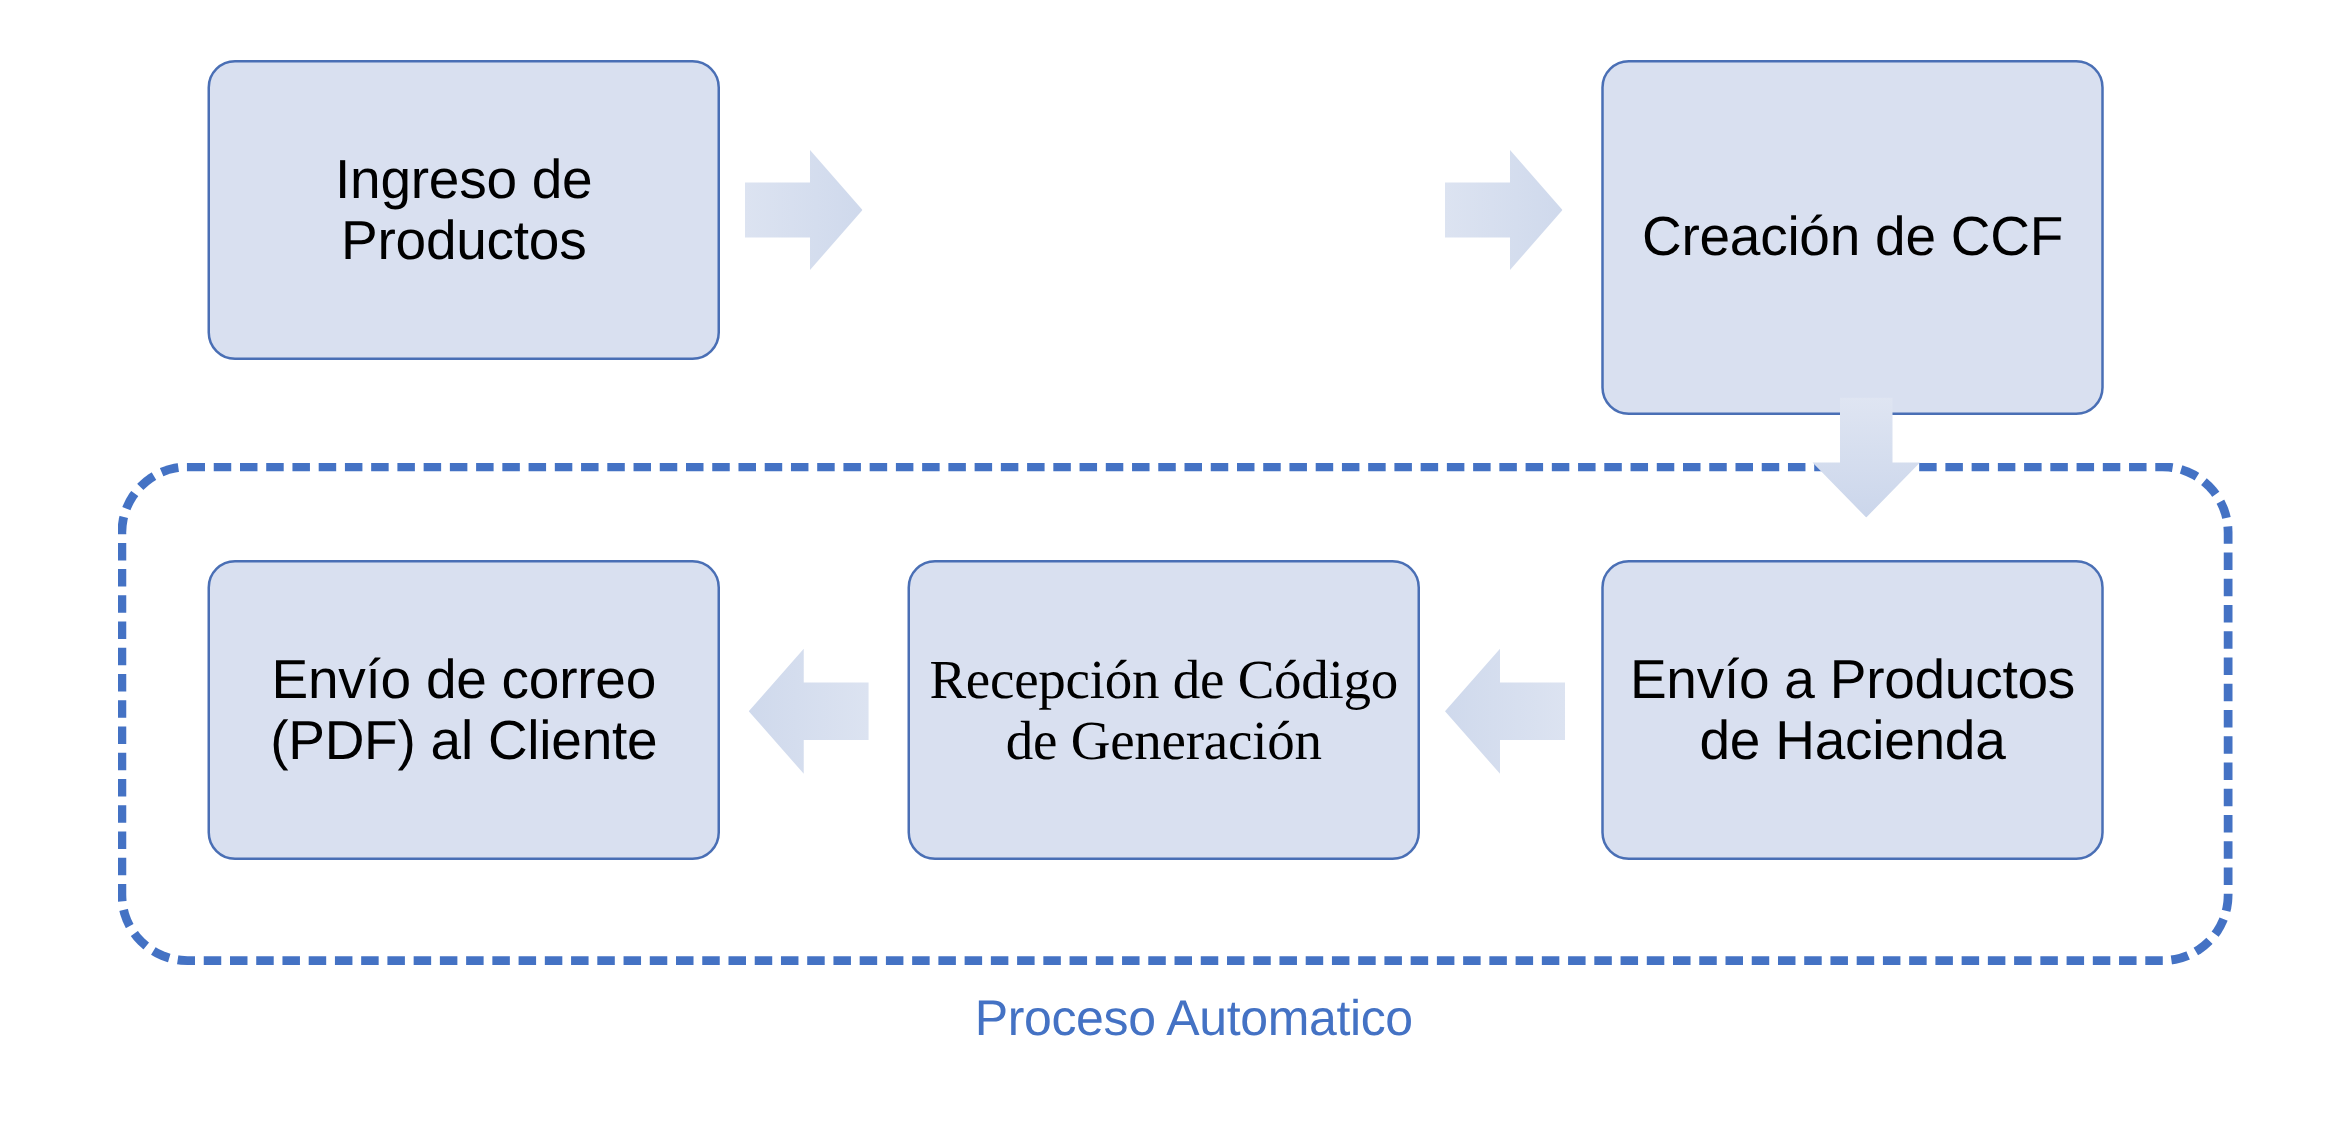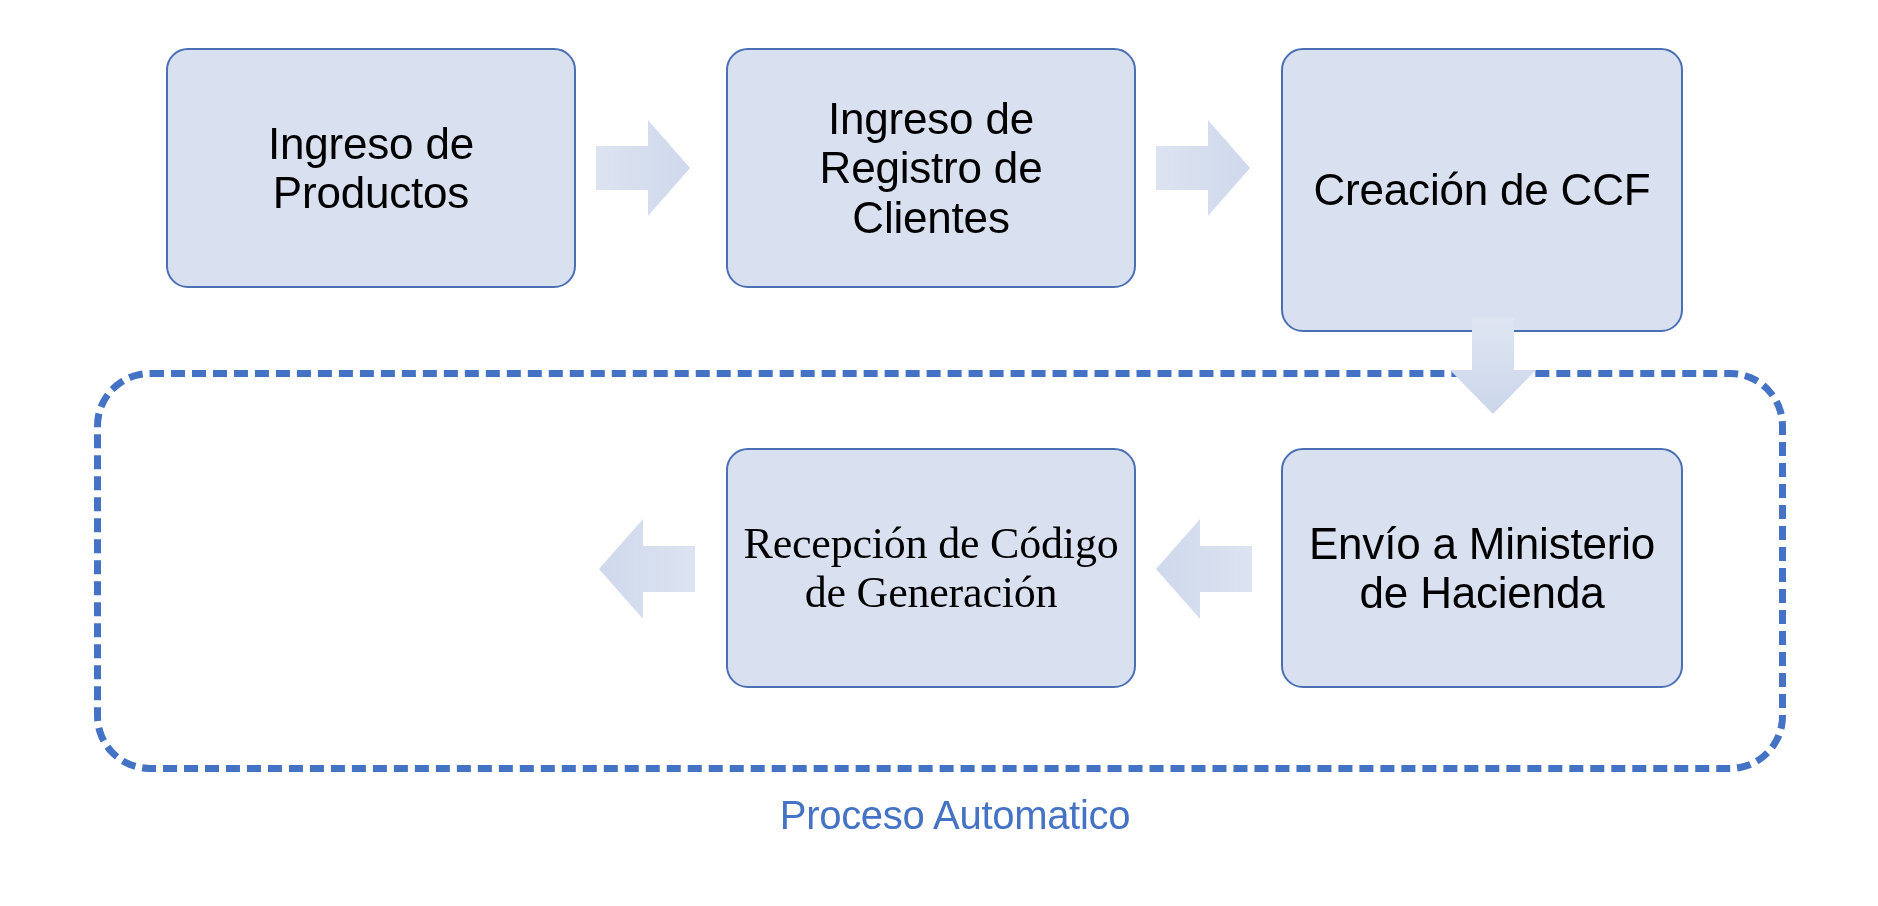--- a/index.html
+++ b/index.html
@@ -81,23 +81,20 @@
       <defs>
         <linearGradient id="gR1" x1="0" y1="0" x2="1" y2="0">
           <stop offset="0%" stop-color="#DCE3F1"></stop>
           <stop offset="100%" stop-color="#CFD9EC"></stop>
         </linearGradient>
       </defs>
       <polygon points="0,28 52,28 52,2 94,50 52,98 52,72 0,72" fill="url(#gR1)"></polygon>
     </svg>
   </div>
 
-  <div class="node" id="node-clientes">
-    <span>Ingreso de Registro de Clientes</span>
-  </div>
 
   <div class="arrow" id="arrow-2">
     <svg viewBox="0 0 94 100" preserveAspectRatio="none" aria-hidden="true">
       <defs>
         <linearGradient id="gR2" x1="0" y1="0" x2="1" y2="0">
           <stop offset="0%" stop-color="#DCE3F1"></stop>
           <stop offset="100%" stop-color="#CFD9EC"></stop>
         </linearGradient>
       </defs>
       <polygon points="0,28 52,28 52,2 94,50 52,98 52,72 0,72" fill="url(#gR2)"></polygon>
@@ -113,20 +110,23 @@
       <defs>
         <linearGradient id="gD" x1="0" y1="0" x2="0" y2="1">
           <stop offset="0%" stop-color="#DFE5F2"></stop>
           <stop offset="100%" stop-color="#CBD6EB"></stop>
         </linearGradient>
       </defs>
       <polygon points="24,0 66,0 66,52 88,52 45,96 2,52 24,52" fill="url(#gD)"></polygon>
     </svg>
   </div>
 
+  <div class="node" id="node-correo">
+    <span>Envío de correo (PDF) al Cliente</span>
+  </div>
 
   <div class="arrow" id="arrow-3">
     <svg viewBox="0 0 96 106" preserveAspectRatio="none" aria-hidden="true">
       <defs>
         <linearGradient id="gL1" x1="1" y1="0" x2="0" y2="0">
           <stop offset="0%" stop-color="#DCE3F1"></stop>
           <stop offset="100%" stop-color="#CFD9EC"></stop>
         </linearGradient>
       </defs>
       <polygon points="96,30 44,30 44,3 0,53 44,103 44,76 96,76" fill="url(#gL1)"></polygon>
@@ -143,18 +143,18 @@
         <linearGradient id="gL2" x1="1" y1="0" x2="0" y2="0">
           <stop offset="0%" stop-color="#DCE3F1"></stop>
           <stop offset="100%" stop-color="#CFD9EC"></stop>
         </linearGradient>
       </defs>
       <polygon points="96,30 44,30 44,3 0,53 44,103 44,76 96,76" fill="url(#gL2)"></polygon>
     </svg>
   </div>
 
   <div class="node" id="node-hacienda">
-    <span>Envío a Ministerio de Hacienda</span>
+    <span>Envío a Productos de Hacienda</span>
   </div>
 
   <div class="caption">Proceso Automatico</div>
 
 </div>
 
 </body></html>

